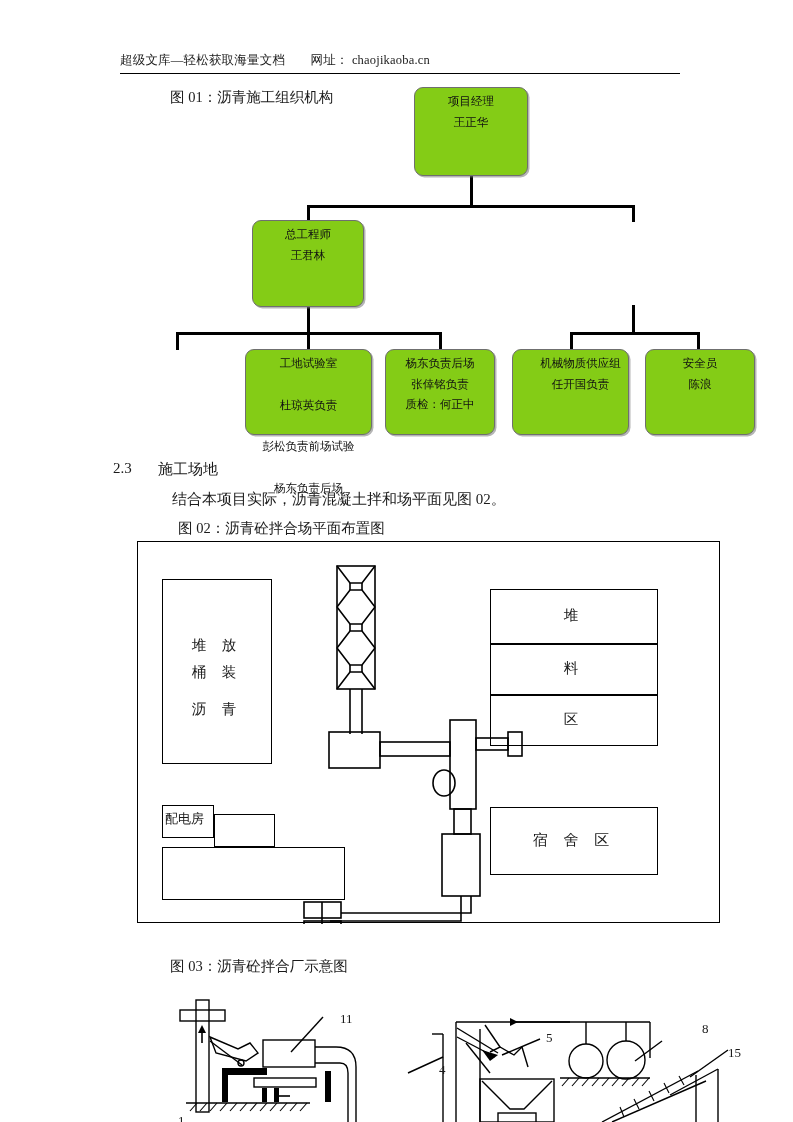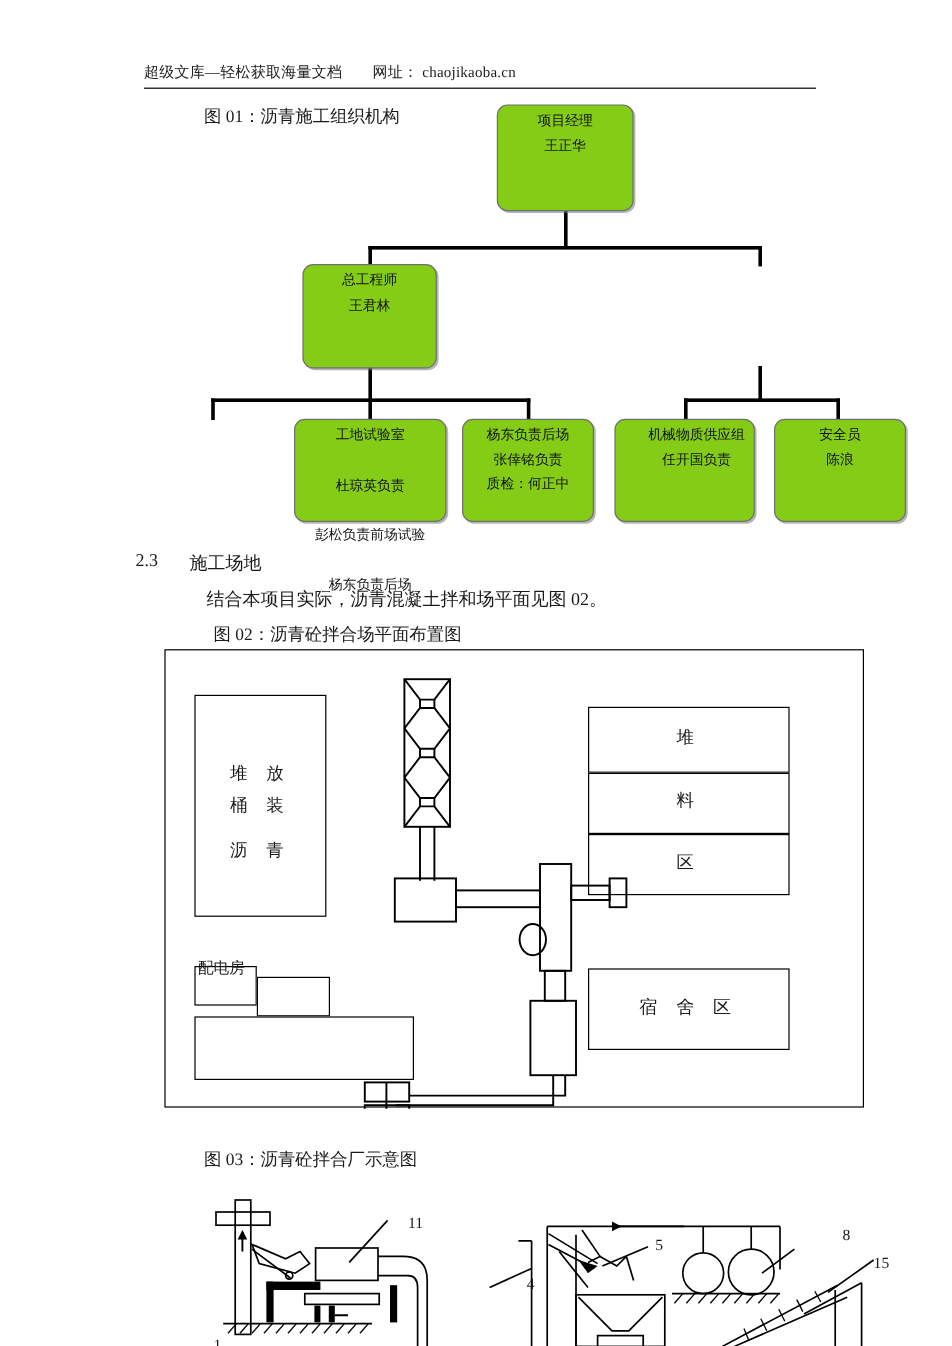--- a/index.html
+++ b/index.html
@@ -196,21 +196,21 @@
     <div class="sp" style="left:352px; top:102px; width:168px; height:51px;"></div>
     <div class="sp" style="left:352px; top:153px; width:168px; height:51px;"></div>
     <div class="sp-v" style="left:352px; top:63px; width:168px;">堆</div>
     <div class="sp-v" style="left:352px; top:116px; width:168px;">料</div>
     <div class="sp-v" style="left:352px; top:167px; width:168px;">区</div>
 
     <div class="sp" style="left:352px; top:265px; width:168px; height:68px;"></div>
     <div class="sp-v" style="left:352px; top:288px; width:168px; font-size:15px;">宿 舍 区</div>
 
     <div class="sp" style="left:24px; top:263px; width:52px; height:33px;"></div>
-    <div class="sp-label" style="left:27px; top:256px; font-size:13px; letter-spacing:0;">配电房</div>
+    <div class="sp-label" style="left:27px; top:268px; font-size:13px; letter-spacing:0;">配电房</div>
 
     <div class="sp" style="left:76px; top:272px; width:61px; height:33px;"></div>
     <div class="sp-label" style="left:68px; top:280px; font-size:13px; letter-spacing:0;margin-top:37px;">试验室</div>
 
     <div class="sp" style="left:24px; top:305px; width:183px; height:53px;"></div>
 
     <svg style="position:absolute; left:0; top:0;" width="583" height="382" viewBox="0 0 583 382">
       <g fill="none" stroke="#000" stroke-width="1.6">
 
         <rect x="199" y="24" width="38" height="123"></rect>

